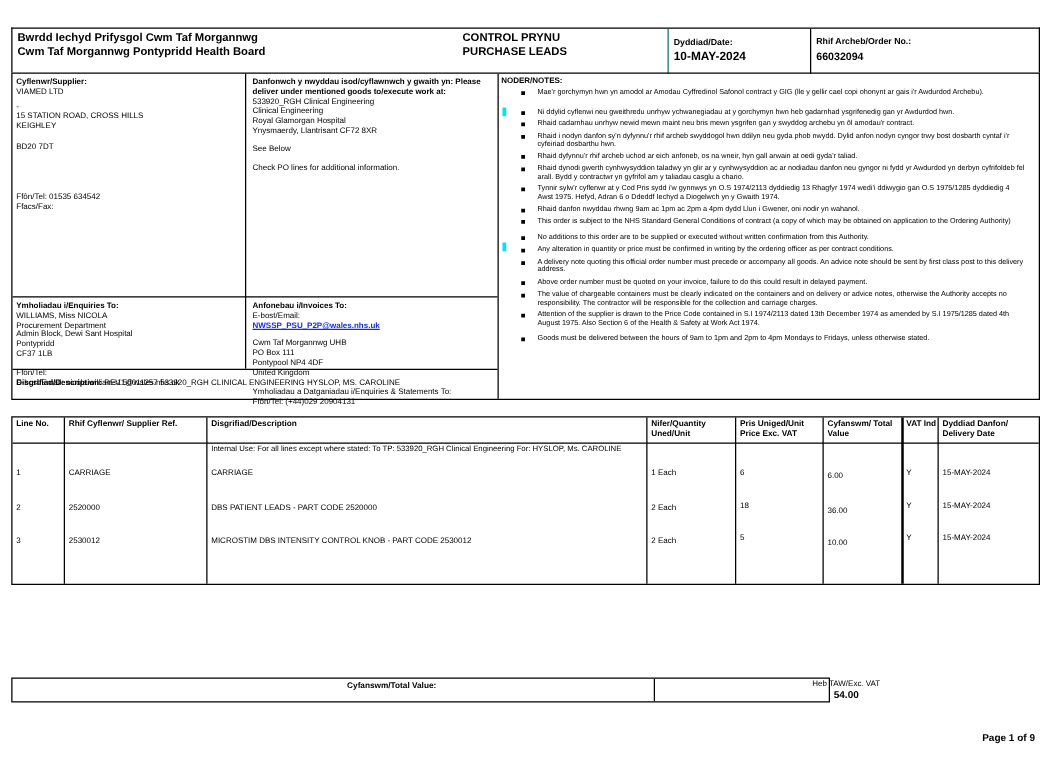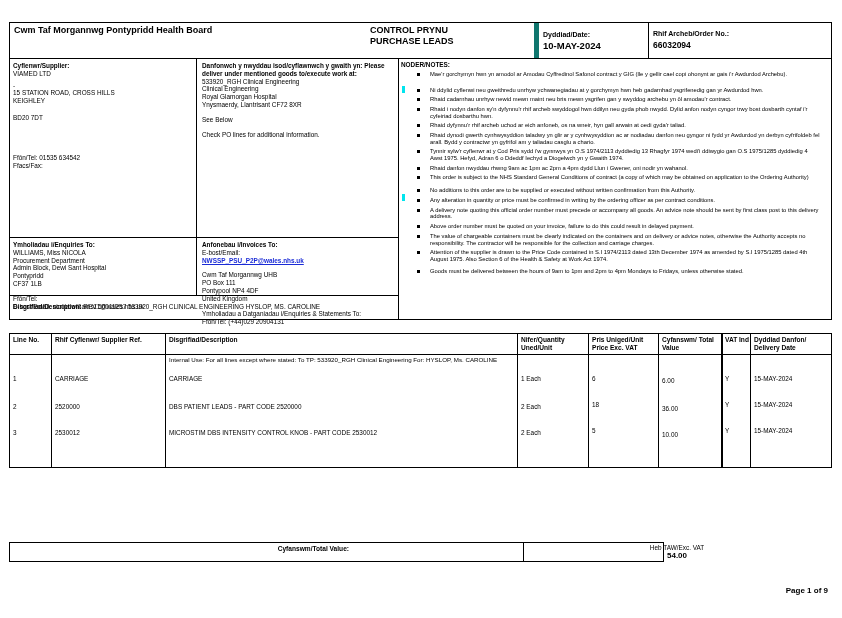--- a/index.html
+++ b/index.html
@@ -5,21 +5,21 @@
   * { box-sizing: border-box; margin: 0; padding: 0; }
   html, body { width: 842px; height: 618px; background: #ffffff; overflow: hidden; }
   body { font-family: "Liberation Sans", sans-serif; color: #000; position: relative; font-size: 6.4px; line-height: 1.22; }
   .abs { position: absolute; }
   .bold { font-weight: bold; }
 
   
   #header { left: 9px; top: 22px; width: 823px; height: 36px; border: 1.6px solid #000; border-bottom: none; }
   #org { left: 4px; top: 2px; font-size: 9px; font-weight: bold; line-height: 1.25; }
   #title { left: 360px; top: 2px; font-size: 9px; font-weight: bold; line-height: 1.25; }
-  #date-box { left: 524px; top: 0; width: 229px; height: 36px; border-left: 5px solid #0f766e; }
+  #date-box { left: 524px; top: 0; width: 229px; height: 36px; border-left: 1px solid #0f766e; }
   #date-label { left: 4px; top: 8px; font-size: 7px; font-weight: bold; }
   #date-val { left: 4px; top: 17px; font-size: 9.5px; font-weight: bold; }
   #order-box { left: 638px; top: 0; height: 36px; border-left: 1px solid #000; width: 184px; }
   #order-label { left: 4px; top: 7px; font-size: 7px; font-weight: bold; }
   #order-val { left: 4px; top: 17px; font-size: 8.5px; font-weight: bold; }
 
   
   #info { left: 9px; top: 58px; width: 823px; height: 262px; border: 1.6px solid #000; }
   #info .vline { background: #000; width: 1px; }
   #info .hline { background: #000; height: 1px; }
@@ -57,20 +57,21 @@
   #total-sub { left: 514px; width: 306px; top: 1px; text-align: center; font-size: 6.4px; }
   #total-val { left: 514px; width: 306px; top: 8px; text-align: center; font-size: 8px; font-weight: bold; }
 
   #page-num { right: 14px; top: 586px; font-size: 8px; font-weight: bold; }
 </style>
 </head>
 <body>
 
 <div id="header" class="abs">
   <div id="org" class="abs">
+    <div>Bwrdd Iechyd Prifysgol Cwm Taf Morgannwg</div>
     <div>Cwm Taf Morgannwg Pontypridd Health Board</div>
   </div>
   <div id="title" class="abs">
     <div>CONTROL PRYNU</div>
     <div>PURCHASE LEADS</div>
   </div>
   <div id="date-box" class="abs">
     <div id="date-label" class="abs">Dyddiad/Date:</div>
     <div id="date-val" class="abs">10-MAY-2024</div>
   </div>

